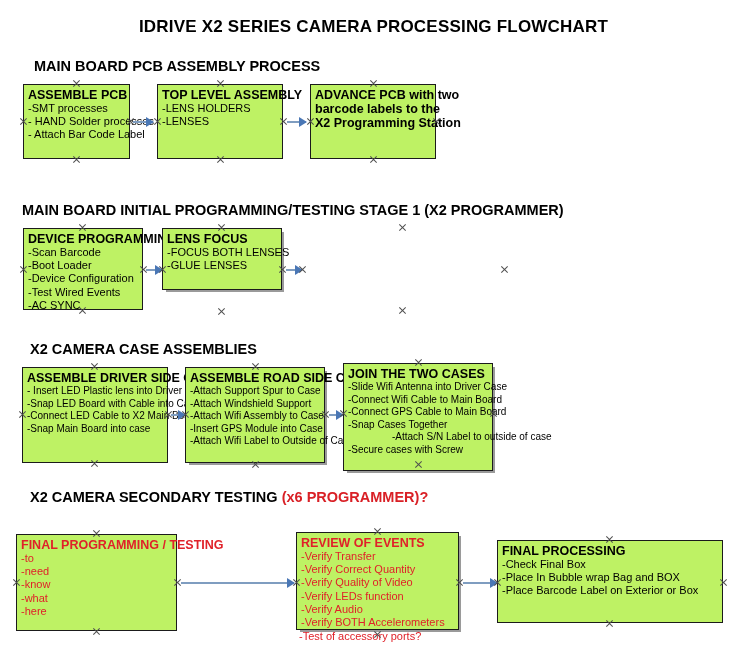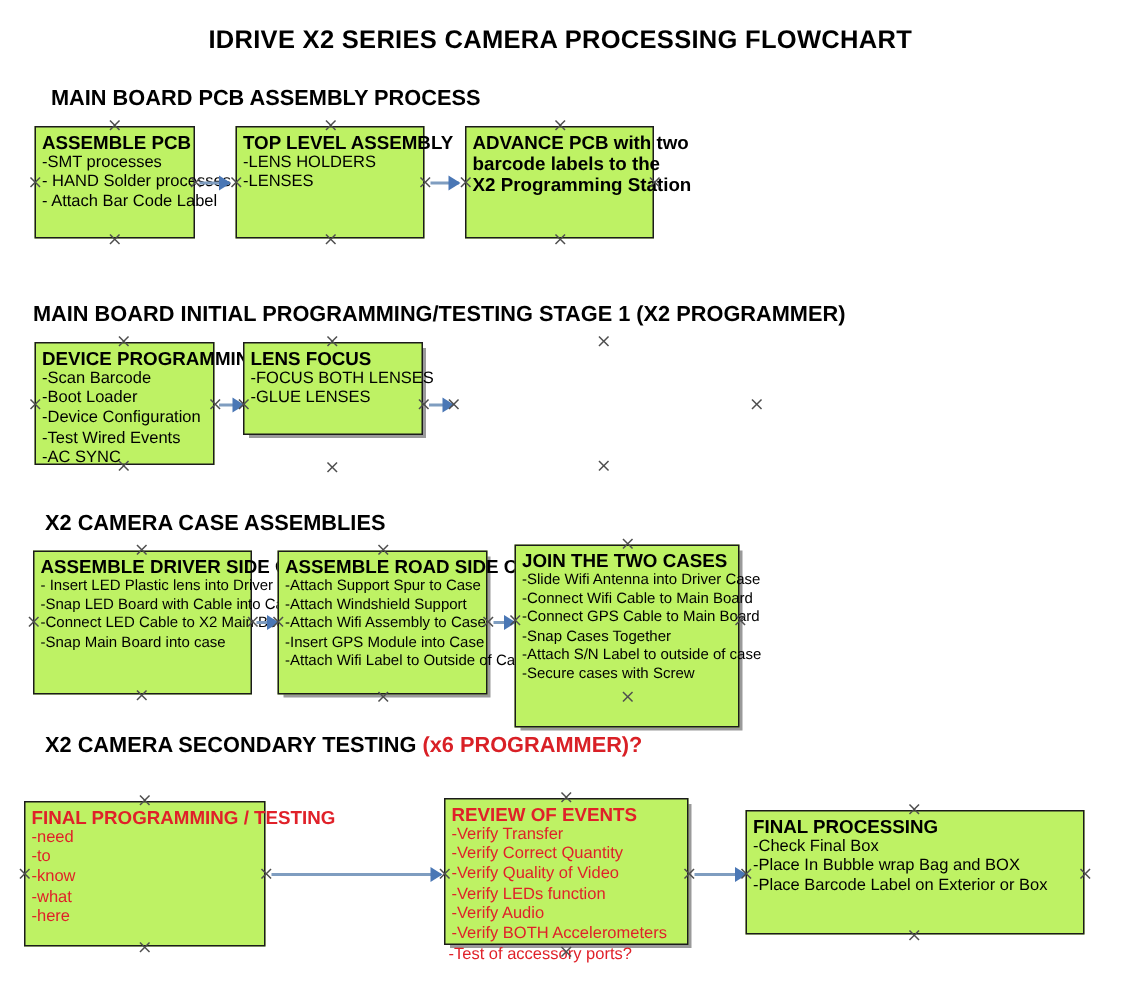--- a/index.html
+++ b/index.html
@@ -204,42 +204,42 @@
   </div>
   <div class="hx" style="left:251px;top:362px;"></div>
   <div class="hx" style="left:251px;top:460px;"></div>
   <div class="hx" style="left:181px;top:410px;"></div>
   <div class="hx" style="left:321px;top:410px;"></div>
 
   <div class="conn" style="left:329px;top:414px;width:14px;">
     <span class="head"></span>
   </div>
 
-  <div class="box shadow" style="left:343px;top:363px;width:150px;height:122px;">
+  <div class="box shadow" style="left:343px;top:363px;width:150px;height:108px;">
     <div class="hd">JOIN THE TWO CASES</div>
     <div class="ln tight" style="font-size:10px;">-Slide Wifi Antenna into Driver Case</div>
     <div class="ln tight" style="font-size:10px;">-Connect Wifi Cable to Main Board</div>
     <div class="ln tight" style="font-size:10px;">-Connect GPS Cable to Main Board</div>
     <div class="ln tight" style="font-size:10px;">-Snap Cases Together</div>
-    <div class="ln tight" style="font-size:10px;">-Attach S/N Label to outside of case</div>
+    <div class="ln tight" style="font-size:10px;margin-left:44px;">-Attach S/N Label to outside of case</div>
     <div class="ln tight" style="font-size:10px;">-Secure cases with Screw</div>
   </div>
   <div class="hx" style="left:414px;top:358px;"></div>
   <div class="hx" style="left:414px;top:460px;"></div>
   <div class="hx" style="left:339px;top:409px;"></div>
   <div class="hx" style="left:489px;top:409px;"></div>
 
   <div class="section-title" style="left:30px;top:489px;">
     <span>X2 CAMERA SECONDARY TESTING </span><span class="accent">(x6 PROGRAMMER)?</span>
   </div>
 
   <div class="box red" style="left:16px;top:534px;width:161px;height:97px;">
     <div class="hd">FINAL PROGRAMMING / TESTING</div>
+    <div class="ln">-to</div>
     <div class="ln">-need</div>
-    <div class="ln">-to</div>
     <div class="ln">-know</div>
     <div class="ln">-what</div>
     <div class="ln">-here</div>
   </div>
   <div class="hx" style="left:92px;top:529px;"></div>
   <div class="hx" style="left:92px;top:627px;"></div>
   <div class="hx" style="left:12px;top:578px;"></div>
   <div class="hx" style="left:173px;top:578px;"></div>
 
   <div class="conn" style="left:181px;top:582px;width:113px;">

